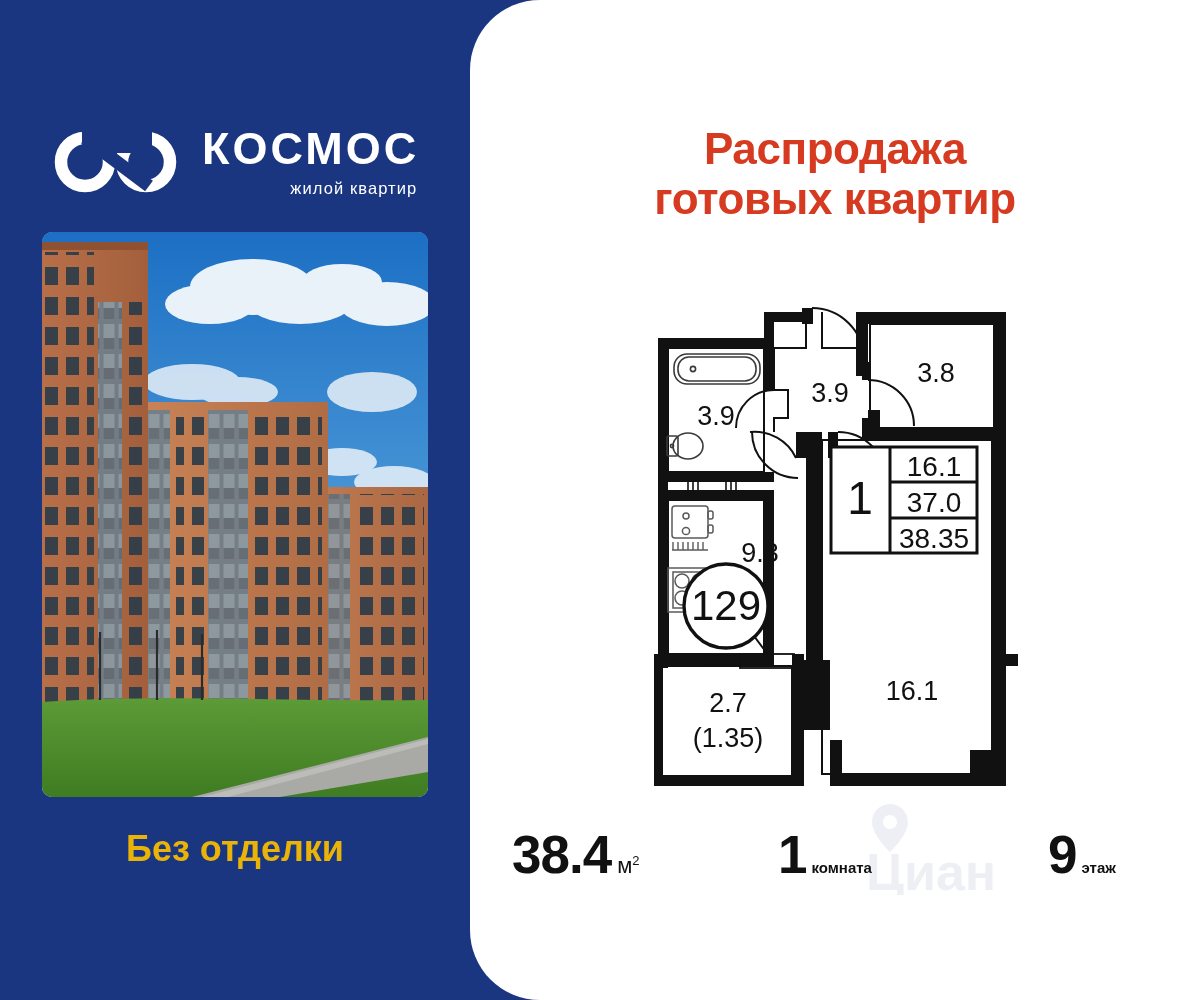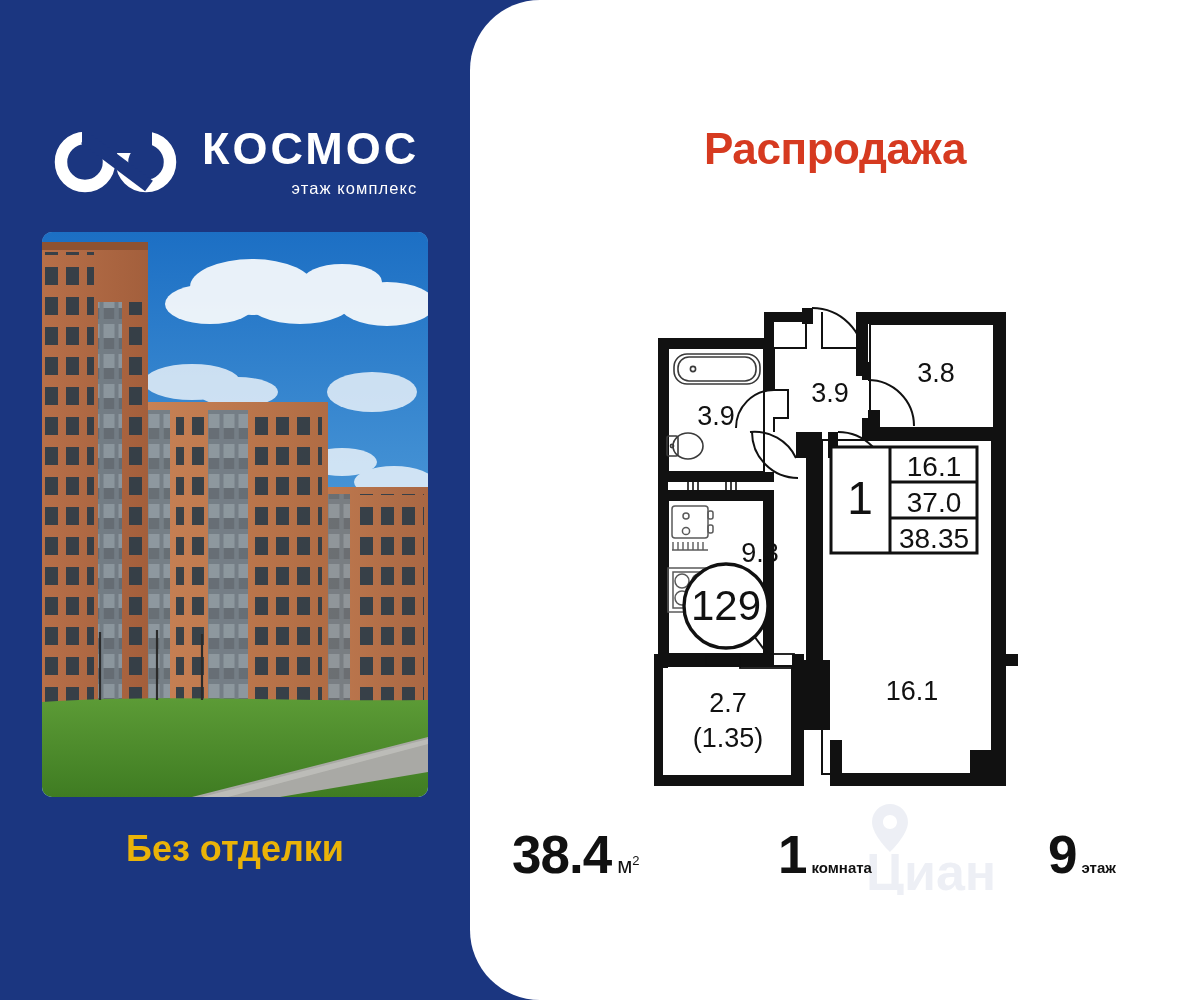--- a/index.html
+++ b/index.html
@@ -125,21 +125,21 @@
     <svg class="logo-mark" viewBox="0 0 130 62">
       <g fill="none" stroke="#ffffff" stroke-width="12.5">
         <circle cx="33" cy="31" r="24"></circle>
         <circle cx="94" cy="31" r="24"></circle>
       </g>
       <rect x="30" y="0" width="70" height="22" fill="#1b3680"></rect>
       <path d="M33 7 L97 55" stroke="#1b3680" stroke-width="13" fill="none"></path>
     </svg>
     <div class="logo-text-wrap">
       <div class="logo-title">КОСМОС</div>
-      <div class="logo-sub">этаж комплекс</div>
+      <div class="logo-sub">жилой квартир</div>
     </div>
   </div>
 
   <div class="photo-frame">
     <svg class="photo-svg" viewBox="0 0 386 565" preserveAspectRatio="xMidYMid slice">
       <defs>
         <linearGradient id="sky" x1="0" y1="0" x2="0" y2="1">
           <stop offset="0%" stop-color="#1c6fc4"></stop>
           <stop offset="55%" stop-color="#4e9ad8"></stop>
           <stop offset="100%" stop-color="#8dc0e6"></stop>
@@ -222,20 +222,21 @@
     </svg>
   </div>
 
   <div class="caption">Без отделки</div>
 </div>
 
 <div class="white-panel"></div>
 
 <div class="headline">
   <div>Распродажа</div>
+  <div>готовых квартир</div>
 </div>
 
 <div class="plan-wrap">
   <svg class="plan-svg" viewBox="0 0 380 545">
     <g fill="#111111">
 
       <rect x="18" y="88" width="10" height="330"></rect>
       <rect x="18" y="88" width="116" height="10"></rect>
 
       <rect x="124" y="88" width="10" height="52"></rect>

